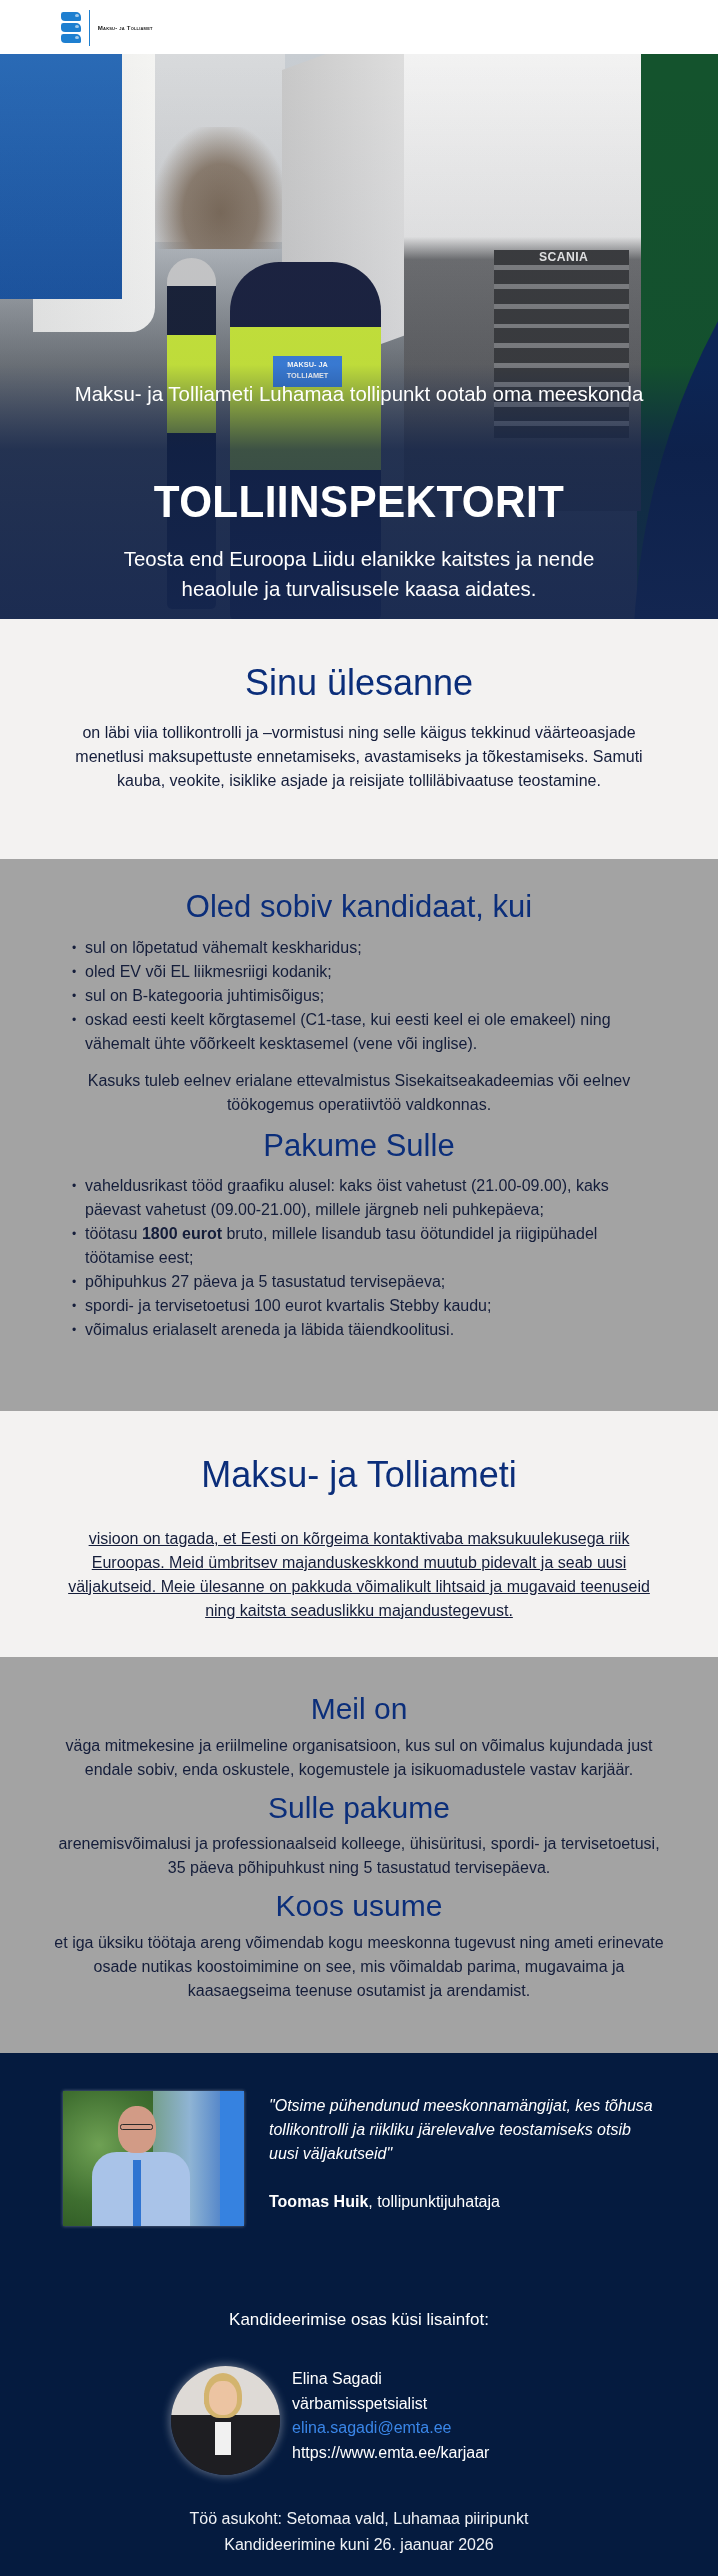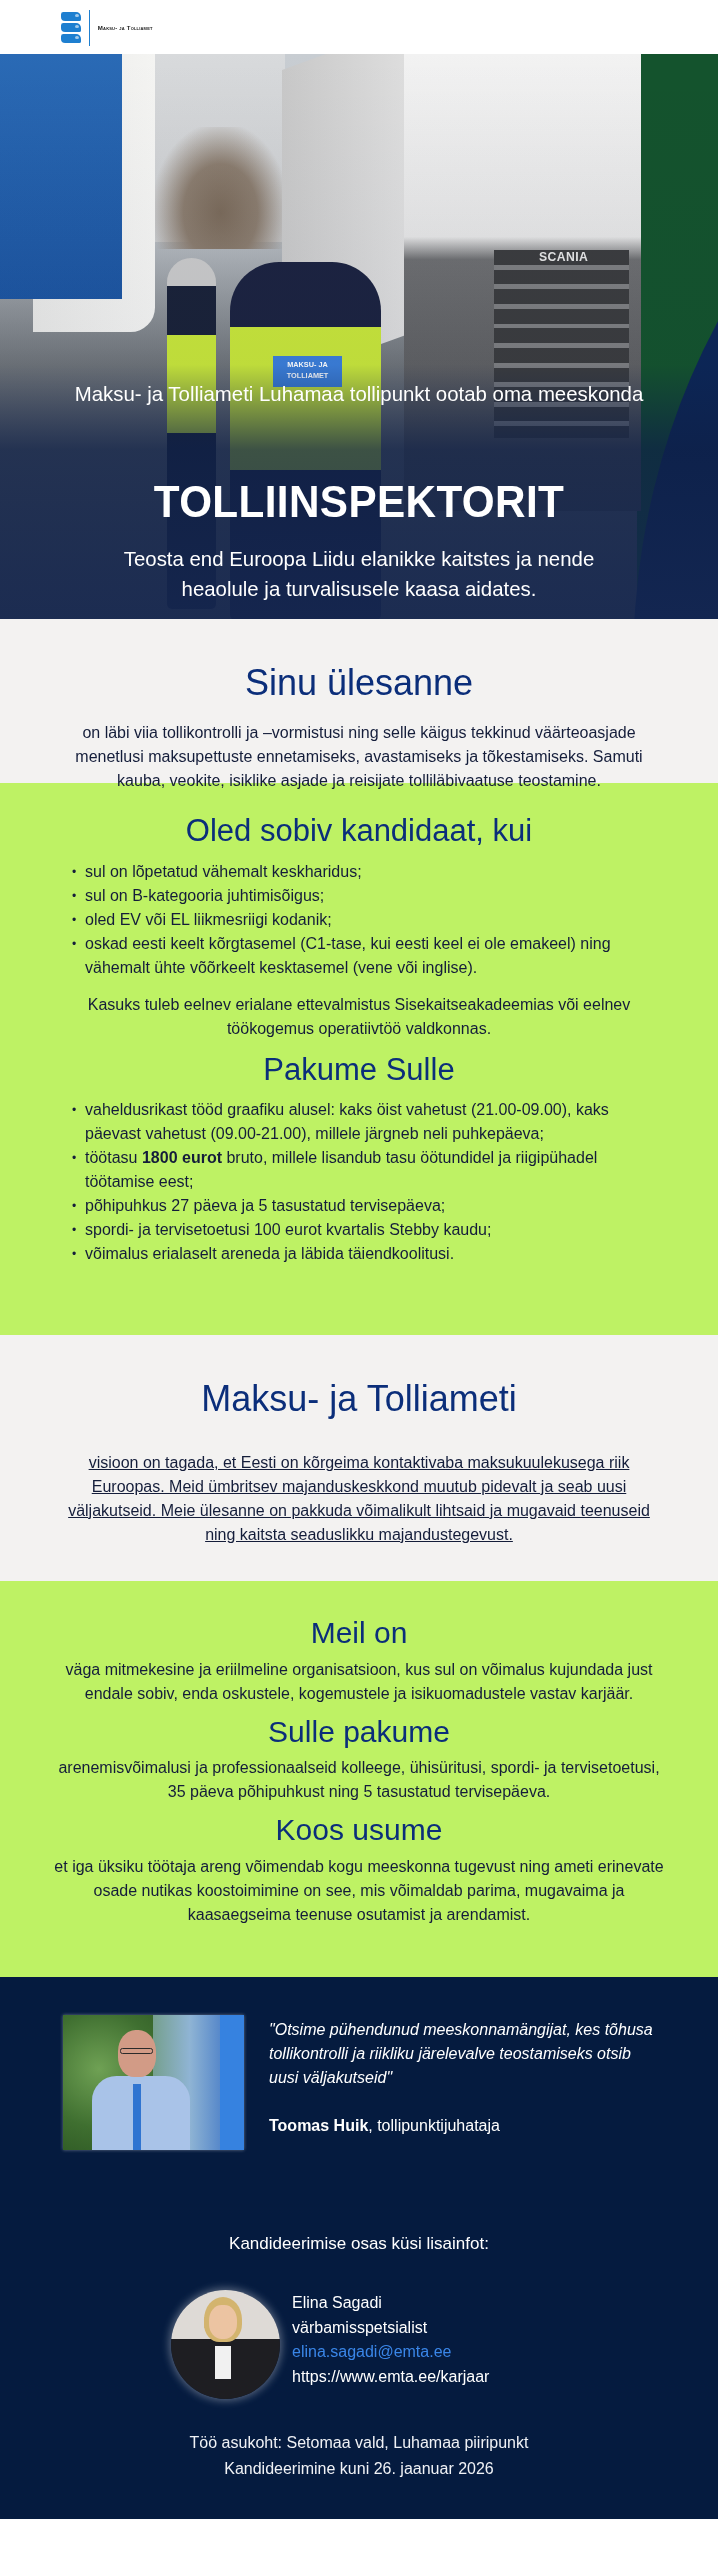--- a/index.html
+++ b/index.html
@@ -37,25 +37,25 @@
     .hero-arc { position: absolute; left: 539px; top: 0; width: 979px; height: 1224px; border-radius: 50%; background: #0c2656; transform: translateX(94px); }
 
     .hero-content { position: absolute; left: 0; top: 0; width: 718px; height: 565px; text-align: center; color: #ffffff; }
     .hero-kicker { position: absolute; top: 329px; left: 0; width: 718px; font-size: 20.4px; font-family: "Liberation Sans", sans-serif; }
     .hero-title { position: absolute; top: 423px; left: 0; width: 718px; font-size: 44px; letter-spacing: 0.4px; font-family: "Liberation Sans", sans-serif; transform: scaleX(0.96); }
     .hero-sub { position: absolute; top: 490px; left: 0; width: 718px; font-size: 20.4px; line-height: 30px; }
 
     
     .section { text-align: center; }
     .section-gray { background: #f3f2f1; }
-    .section-white { background: #bef264; }
+    .section-white { background: #a3a3a3; }
     .h2 { color: #0b2e7a; font-weight: normal; font-family: "Liberation Sans", sans-serif; }
     .body-text { font-size: 16px; line-height: 24px; color: #141d3a; }
 
-    .s-task { height: 164px; padding-top: 43px; }
+    .s-task { height: 240px; padding-top: 43px; }
     .s-task .h2 { font-size: 36px; line-height: 41px; }
     .s-task .body-text { width: 604px; margin: 18px auto 0; }
 
     .s-candidate { height: 552px; padding-top: 29px; }
     .s-candidate .h2 { font-size: 31px; line-height: 38px; }
     .bullets { list-style: none; text-align: left; width: 588px; margin: 9.8px 0 0 72px; }
     .bullets li { font-size: 16px; line-height: 24px; color: #141d3a; position: relative; padding-left: 13px; }
     .bullets li::before { content: "•"; position: absolute; left: 0; top: 0; font-size: 12.2px; }
     .bullets b { font-weight: bold; }
     .s-candidate .note { width: 571px; margin: 13px auto 0; }
@@ -142,22 +142,22 @@
 
 <section class="section section-gray s-task">
   <h2 class="h2">Sinu ülesanne</h2>
   <p class="body-text">on läbi viia tollikontrolli ja –vormistusi ning selle käigus tekkinud väärteoasjade menetlusi maksupettuste ennetamiseks, avastamiseks ja tõkestamiseks. Samuti kauba, veokite, isiklike asjade ja reisijate tolliläbivaatuse teostamine.</p>
 </section>
 
 <section class="section section-white s-candidate">
   <h2 class="h2">Oled sobiv kandidaat, kui</h2>
   <ul class="bullets">
     <li>sul on lõpetatud vähemalt keskharidus;</li>
+    <li>oled EV või EL liikmesriigi kodanik;</li>
     <li>sul on B-kategooria juhtimisõigus;</li>
-    <li>oled EV või EL liikmesriigi kodanik;</li>
     <li>oskad eesti keelt kõrgtasemel (C1-tase, kui eesti keel ei ole emakeel)  ning vähemalt ühte võõrkeelt kesktasemel (vene või inglise).</li>
   </ul>
   <p class="body-text note">Kasuks tuleb eelnev erialane ettevalmistus Sisekaitseakadeemias või eelnev töökogemus operatiivtöö valdkonnas.</p>
 
   <h2 class="h2 second">Pakume Sulle</h2>
   <ul class="bullets offer">
     <li><span>vaheldusrikast tööd graafiku alusel: kaks öist vahetust (21.00-09.00), kaks päevast vahetust (09.00-21.00), millele järgneb neli puhkepäeva;</span></li>
     <li><span>töötasu </span><b>1800 eurot</b><span> bruto, millele lisandub tasu öötundidel ja riigipühadel töötamise eest;</span></li>
     <li><span>põhipuhkus 27 päeva  ja 5 tasustatud tervisepäeva;</span></li>
     <li><span>spordi- ja tervisetoetusi 100 eurot kvartalis Stebby kaudu;</span></li>

